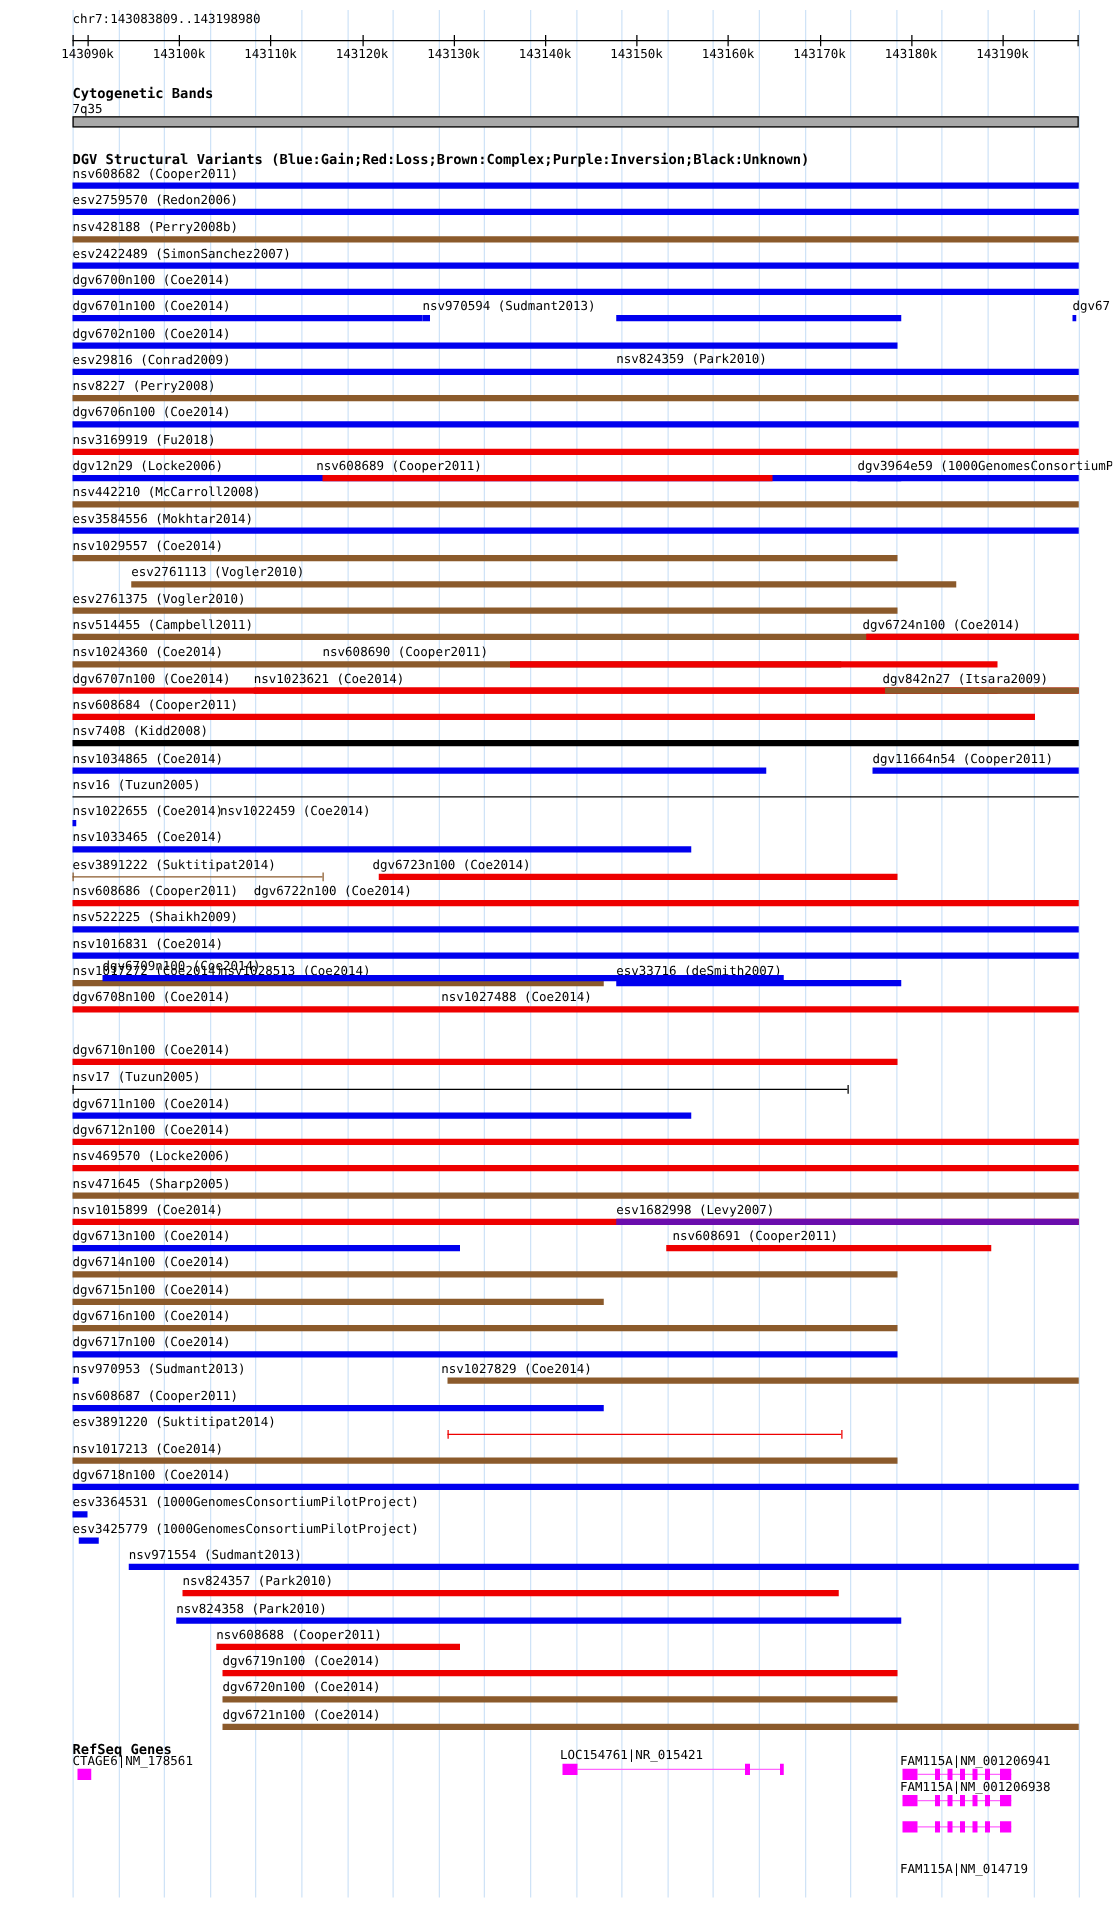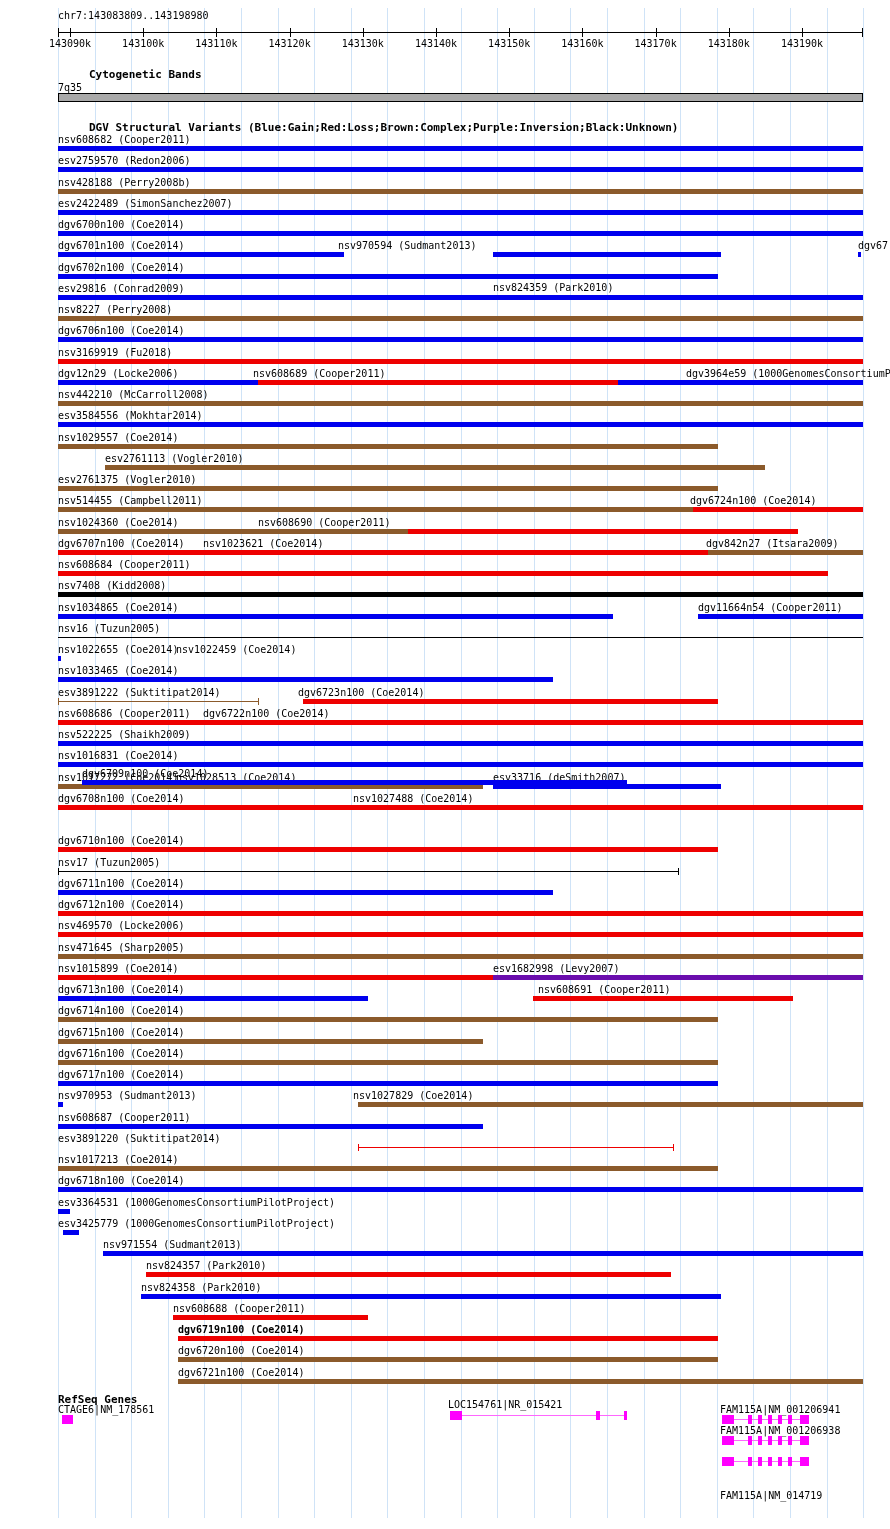--- a/index.html
+++ b/index.html
@@ -9,21 +9,21 @@
   .gridlines{position:absolute;left:58px;top:8px;width:805px;height:1510px;pointer-events:none;}
   .gridlines i{position:absolute;top:0;bottom:0;width:1px;background:#cfe3f7;}
 
   .coord{position:absolute;left:58px;top:10px;font-size:10px;color:#000;letter-spacing:0px;}
   .ruler{position:absolute;left:58px;top:26px;width:805px;height:16px;}
   .ruler .axis{position:absolute;left:0;right:0;top:6px;height:1px;background:#000;}
   .ruler .tick{position:absolute;top:2px;width:1px;height:9px;background:#000;}
   .ruler .lab{position:absolute;top:12px;font-size:10px;color:#000;transform:translateX(-50%);white-space:nowrap;}
   .ruler .endl{position:absolute;top:2px;width:1px;height:9px;background:#000;}
 
-  .sect-title{position:absolute;font-size:11px;font-weight:bold;color:#000;white-space:nowrap;padding-left:31px;}
+  .sect-title{position:absolute;font-size:11px;font-weight:bold;color:#000;white-space:nowrap;}
   .band-label{position:absolute;font-size:10px;color:#000;}
   .band-bar{position:absolute;left:58px;width:805px;height:9px;background:#a9a9a9;border:1px solid #000;box-sizing:border-box;}
 
   .trk{position:absolute;left:0;width:890px;height:21px;}
   .trk .lbl{position:absolute;left:58px;top:0px;font-size:10px;color:#000;white-space:nowrap;}
   .trk .lbl2{position:absolute;top:0px;font-size:10px;color:#000;white-space:nowrap;}
   .bar{position:absolute;height:5px;top:12px;border-radius:0;}
   .thin{height:1px;top:14px;}
   .cap{position:absolute;width:1px;height:7px;top:11px;}
 
@@ -357,21 +357,21 @@
         <div class="bar" style="left: 146px; width: 525px; background: rgb(238, 0, 0);"></div>
       </div>
       <div class="trk" style="top: 1281.5px;">
         <div class="lbl2" style="left: 141px;">nsv824358 (Park2010)</div>
         <div class="bar" style="left: 141px; width: 580px; background: rgb(0, 0, 238);"></div>
       </div>
       <div class="trk" style="top: 1302.75px;">
         <div class="lbl2" style="left: 173px;">nsv608688 (Cooper2011)</div>
         <div class="bar" style="left: 173px; width: 195px; background: rgb(238, 0, 0);"></div>
       </div>
-      <div class="trk" style="top: 1324px; font-weight: bold;">
+      <div class="trk" style="top: 1324px;">
         <div class="lbl2" style="left: 178px;">dgv6719n100 (Coe2014)</div>
         <div class="bar" style="left: 178px; width: 540px; background: rgb(238, 0, 0);"></div>
       </div>
       <div class="trk" style="top: 1345.25px;">
         <div class="lbl2" style="left: 178px;">dgv6720n100 (Coe2014)</div>
         <div class="bar" style="left: 178px; width: 540px; background: rgb(139, 90, 43);"></div>
       </div>
       <div class="trk" style="top: 1366.5px;">
         <div class="lbl2" style="left: 178px;">dgv6721n100 (Coe2014)</div>
         <div class="bar" style="left: 178px; width: 685px; background: rgb(139, 90, 43);"></div>

